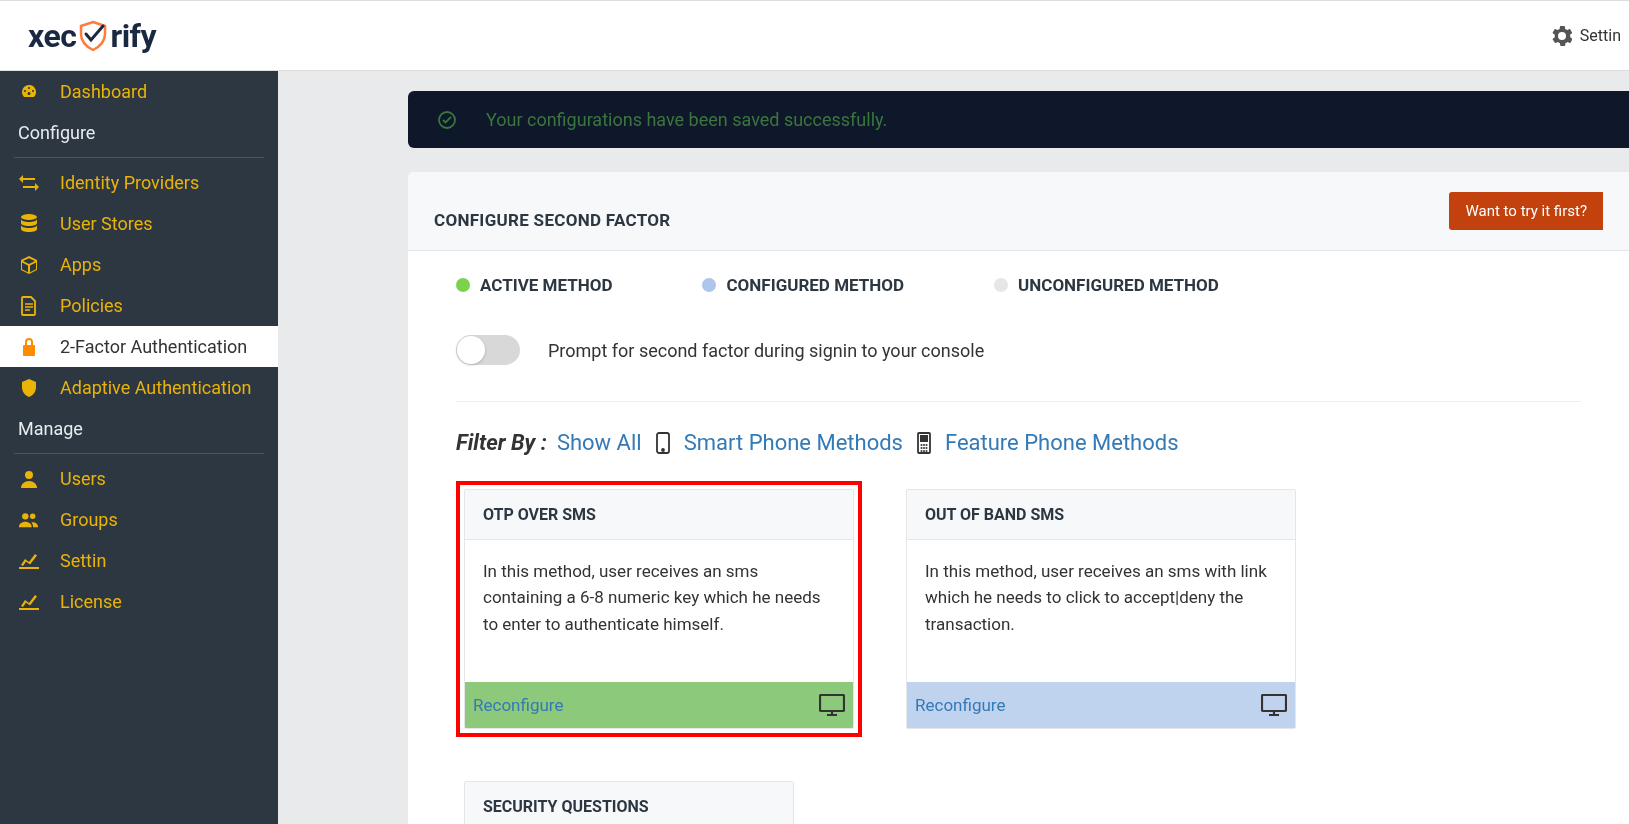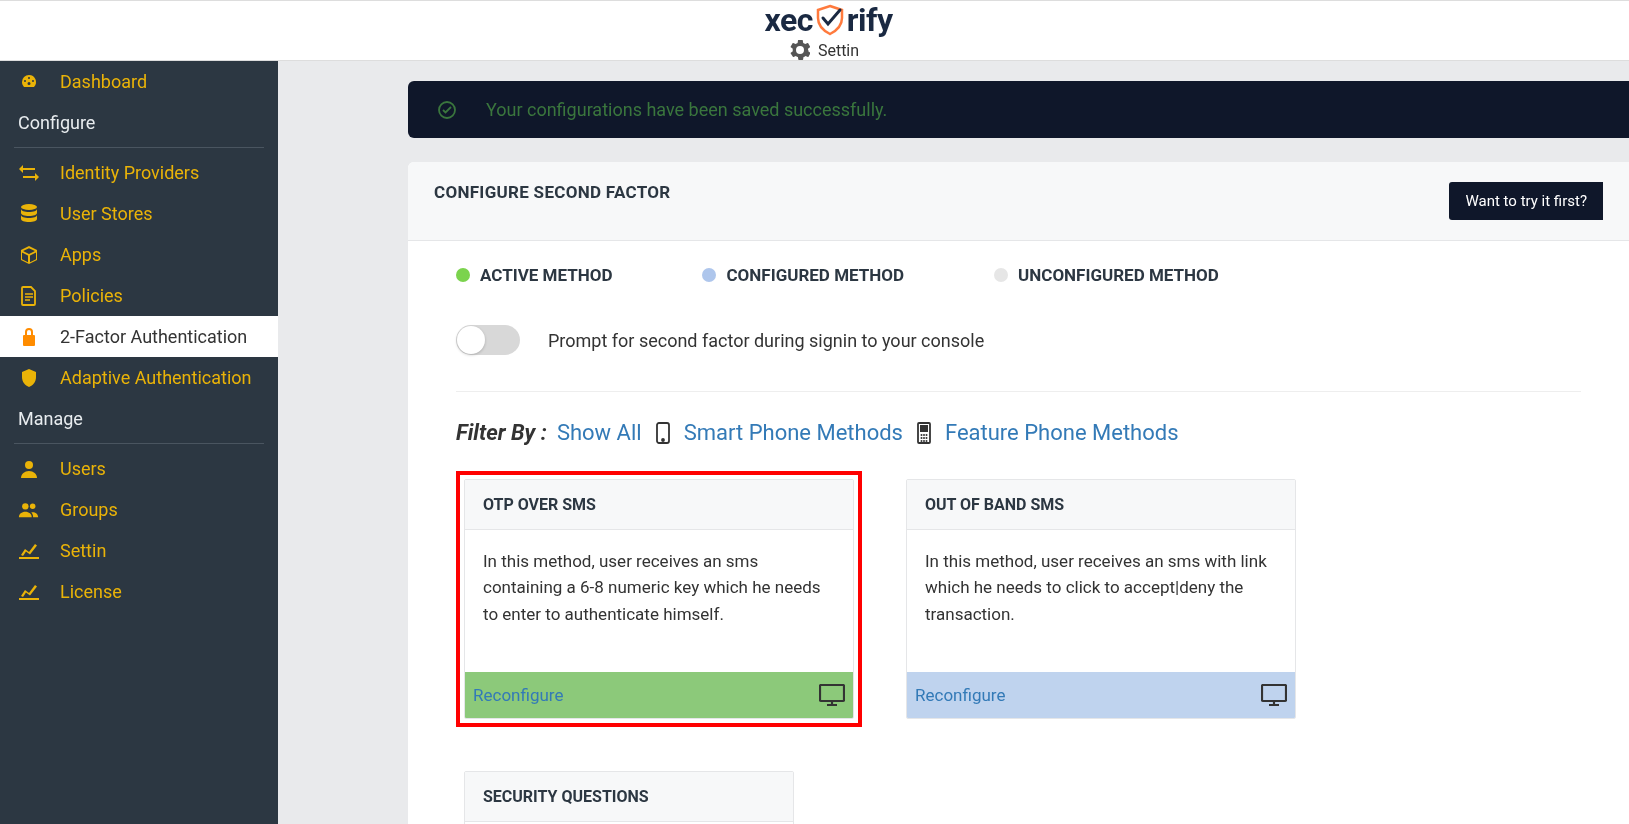--- a/index.html
+++ b/index.html
@@ -1,19 +1,19 @@
 <!DOCTYPE html>
 <html><head>
 <meta charset="utf-8">
 <style>
 * { margin: 0; padding: 0; box-sizing: border-box; font-family: -apple-system, BlinkMacSystemFont, "Segoe UI", Roboto, Arial, sans-serif; }
 body { background: #fff; color: #333; overflow-x: hidden; width: 1629px; }
 
 
-.header { height: 61px; background: #fff; border-top: 1px solid #ddd; border-bottom: 1px solid #ddd; display: flex; align-items: center; justify-content: space-between; padding: 0 0 0 28px; flex-direction: column; }
+.header { height: 71px; background: #fff; border-top: 1px solid #ddd; border-bottom: 1px solid #ddd; display: flex; align-items: center; justify-content: space-between; padding: 0 0 0 28px; }
 .logo { display: flex; align-items: center; font-size: 32px; font-weight: 700; color: #1a2942; letter-spacing: -0.5px; }
 .logo-shield { position: relative; display: inline-flex; align-items: center; justify-content: center; margin: 0 2px; }
 .header-right { display: flex; align-items: center; gap: 8px; color: #333; font-size: 16px; padding-right: 8px; }
 
 
 .layout { display: flex; min-height: calc(100vh - 61px); }
 .sidebar { width: 278px; background: #2c3742; color: #e8ecef; flex-shrink: 0; }
 .main { flex: 1; background: #e9eaec; padding: 20px 0 20px 0; overflow: hidden; }
 
 
@@ -23,23 +23,23 @@
 .nav-icon { width: 22px; display: flex; align-items: center; justify-content: center; flex-shrink: 0; }
 .nav-section { padding: 10px 18px; font-size: 18px; color: #e8ecef; }
 .nav-divider { height: 1px; background: #4a5560; margin: 4px 14px; }
 
 
 .content { margin-left: 130px; }
 .alert-success { background: #0f172a; color: #3a763d; padding: 18px 30px; border-radius: 6px 0 0 6px; display: flex; align-items: center; gap: 30px; font-size: 18px; margin-bottom: 24px; }
 .alert-icon { color: #3a763d; font-size: 18px; }
 
 .panel { background: #fff; border-radius: 6px 0 0 0; overflow: hidden; }
-.panel-header { background: #f7f8f9; border-bottom: 1px solid #e5e6e8; padding: 20px 26px; display: flex; align-items: flex-start; justify-content: space-between; }
+.panel-header { background: #f7f8f9; border-bottom: 1px solid #e5e6e8; padding: 20px 26px; display: flex; align-items: flex-end; justify-content: space-between; }
 .panel-title { font-size: 17px; font-weight: 700; color: #2c3742; letter-spacing: 0.3px; }
-.btn-primary { background: #0f172a; color: #fff; padding: 10px 16px; font-size: 15px; border: none; border-radius: 3px 0 0 3px; cursor: pointer; }
+.btn-primary { background: #c2410c; color: #fff; padding: 10px 16px; font-size: 15px; border: none; border-radius: 3px 0 0 3px; cursor: pointer; }
 
 .panel-body { padding: 24px 48px 30px 48px; }
 .legend { display: flex; gap: 90px; margin-bottom: 32px; }
 .legend-item { display: flex; align-items: center; gap: 10px; font-size: 17px; font-weight: 700; color: #2c3742; }
 .legend-dot { width: 14px; height: 14px; border-radius: 50%; }
 .legend-dot.active { background: #7bd34d; }
 .legend-dot.configured { background: #aec6ec; }
 .legend-dot.unconfigured { background: #e6e6e6; }
 
 .toggle-row { display: flex; align-items: center; gap: 28px; padding: 8px 0; border-bottom: 1px solid #eee; margin-bottom: 28px; padding-bottom: 36px; }

